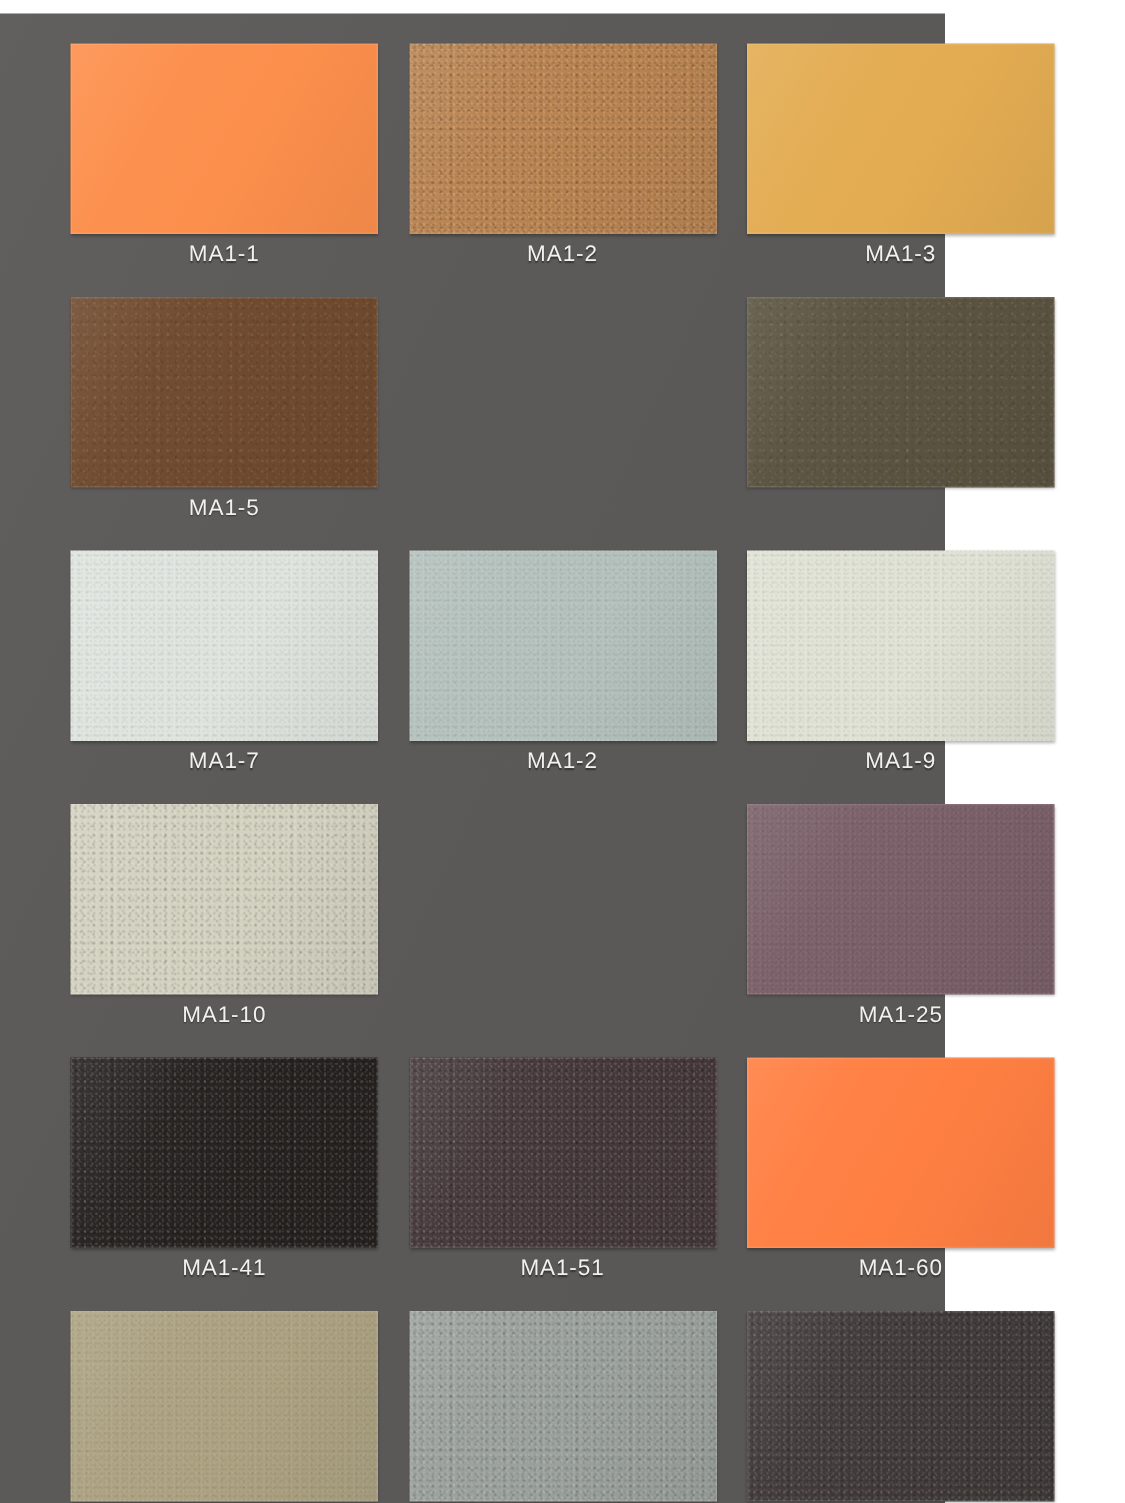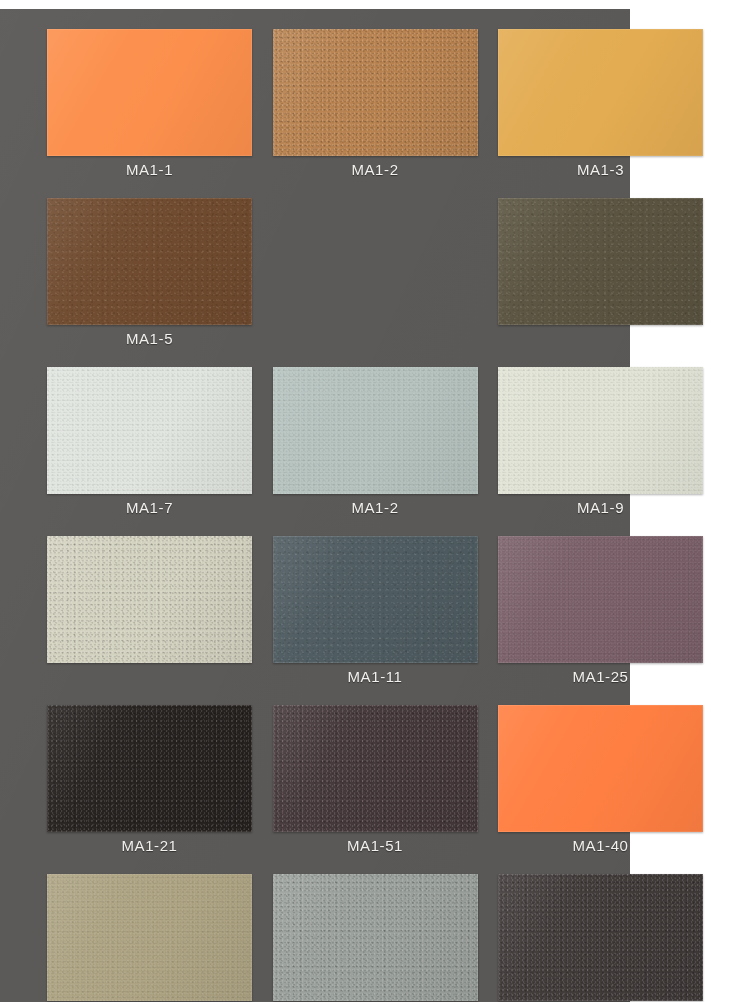--- a/index.html
+++ b/index.html
@@ -164,42 +164,39 @@
             <span class="swatch-label">MA1-2</span>
           </div>
           <div class="swatch-cell">
             <div class="swatch-chip grain grain-fine" title="MA1-9" style="background: rgb(224, 227, 213);"></div>
             <span class="swatch-label">MA1-9</span>
           </div>
         </div>
         <div class="swatch-row">
           <div class="swatch-cell">
             <div class="swatch-chip grain grain-heavy" title="MA1-10" style="background: rgb(211, 210, 192);"></div>
-          </div>
-          <div class="swatch-cell">
-            <div class="swatch-chip grain" title="MA1-11" style="background: rgb(78, 91, 96);"></div>
-            <span class="swatch-label">MA1-11</span>
+            <span class="swatch-label">MA1-10</span>
           </div>
           <div class="swatch-cell">
             <div class="swatch-chip grain grain-fine" title="MA1-25" style="background: rgb(122, 95, 104);"></div>
             <span class="swatch-label">MA1-25</span>
           </div>
         </div>
         <div class="swatch-row">
           <div class="swatch-cell">
             <div class="swatch-chip grain grain-heavy" title="MA1-28" style="background: rgb(38, 34, 32);"></div>
-            <span class="swatch-label">MA1-21</span>
+            <span class="swatch-label">MA1-41</span>
           </div>
           <div class="swatch-cell">
             <div class="swatch-chip grain grain-heavy" title="MA1-29" style="background: rgb(69, 56, 58);"></div>
             <span class="swatch-label">MA1-51</span>
           </div>
           <div class="swatch-cell">
             <div class="swatch-chip" title="MA1-30" style="background: rgb(255, 127, 66);"></div>
-            <span class="swatch-label">MA1-40</span>
+            <span class="swatch-label">MA1-60</span>
           </div>
         </div>
         <div class="swatch-row">
           <div class="swatch-cell">
             <div class="swatch-chip grain grain-fine" title="MA1-31" style="background: rgb(173, 163, 130);"></div>
             <span class="swatch-label">MA1-31</span>
           </div>
           <div class="swatch-cell">
             <div class="swatch-chip grain grain-heavy" title="MA1-32" style="background: rgb(154, 160, 156);"></div>
             <span class="swatch-label">MA1-32</span>

